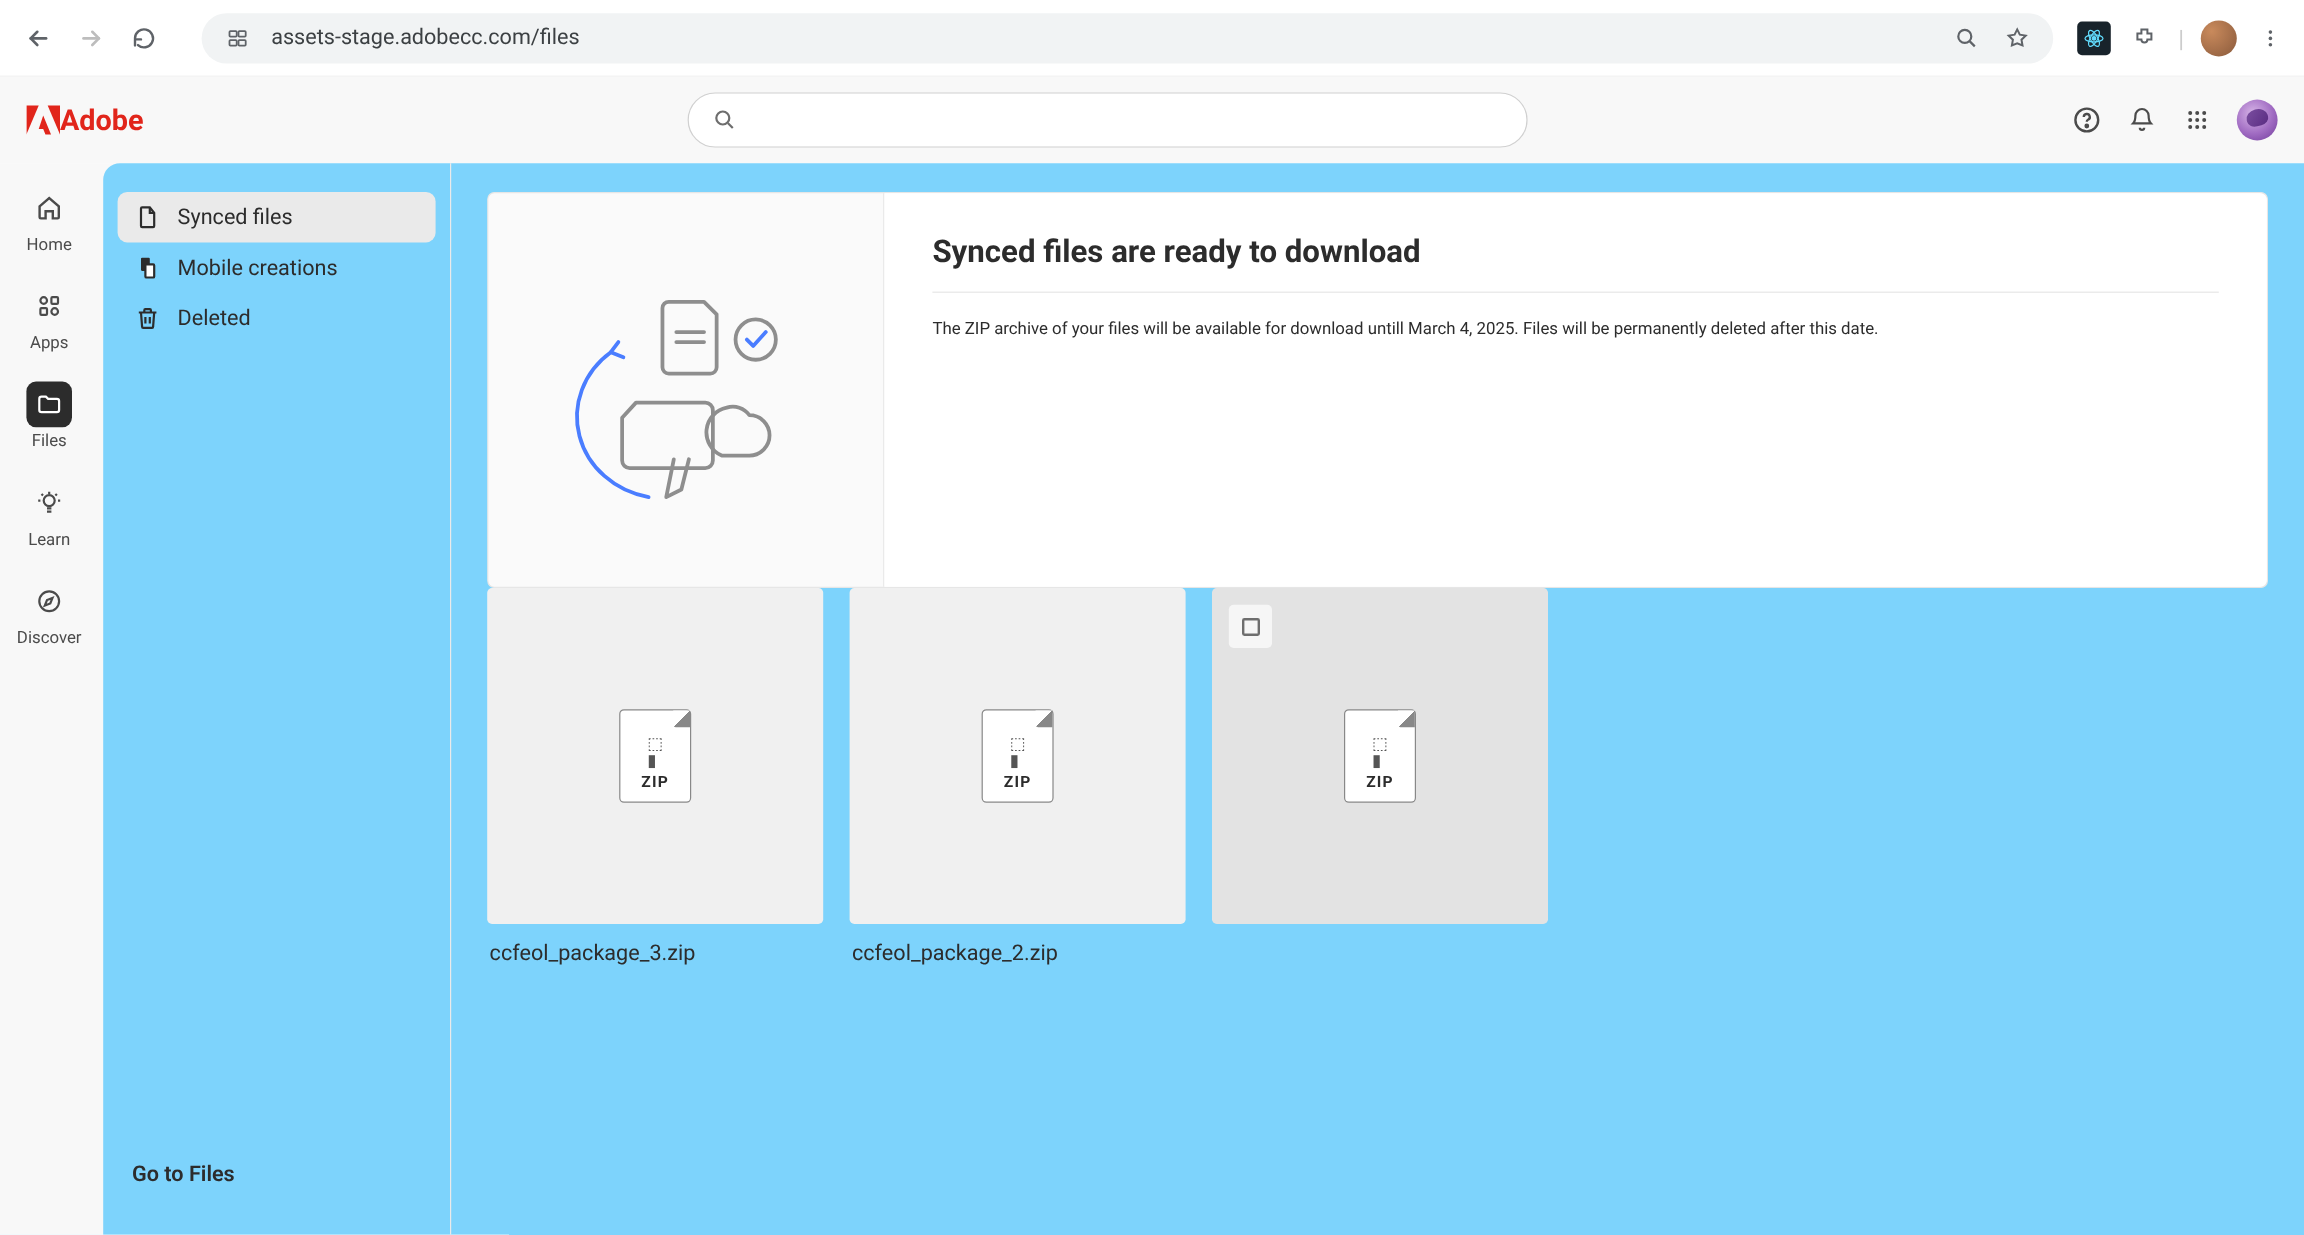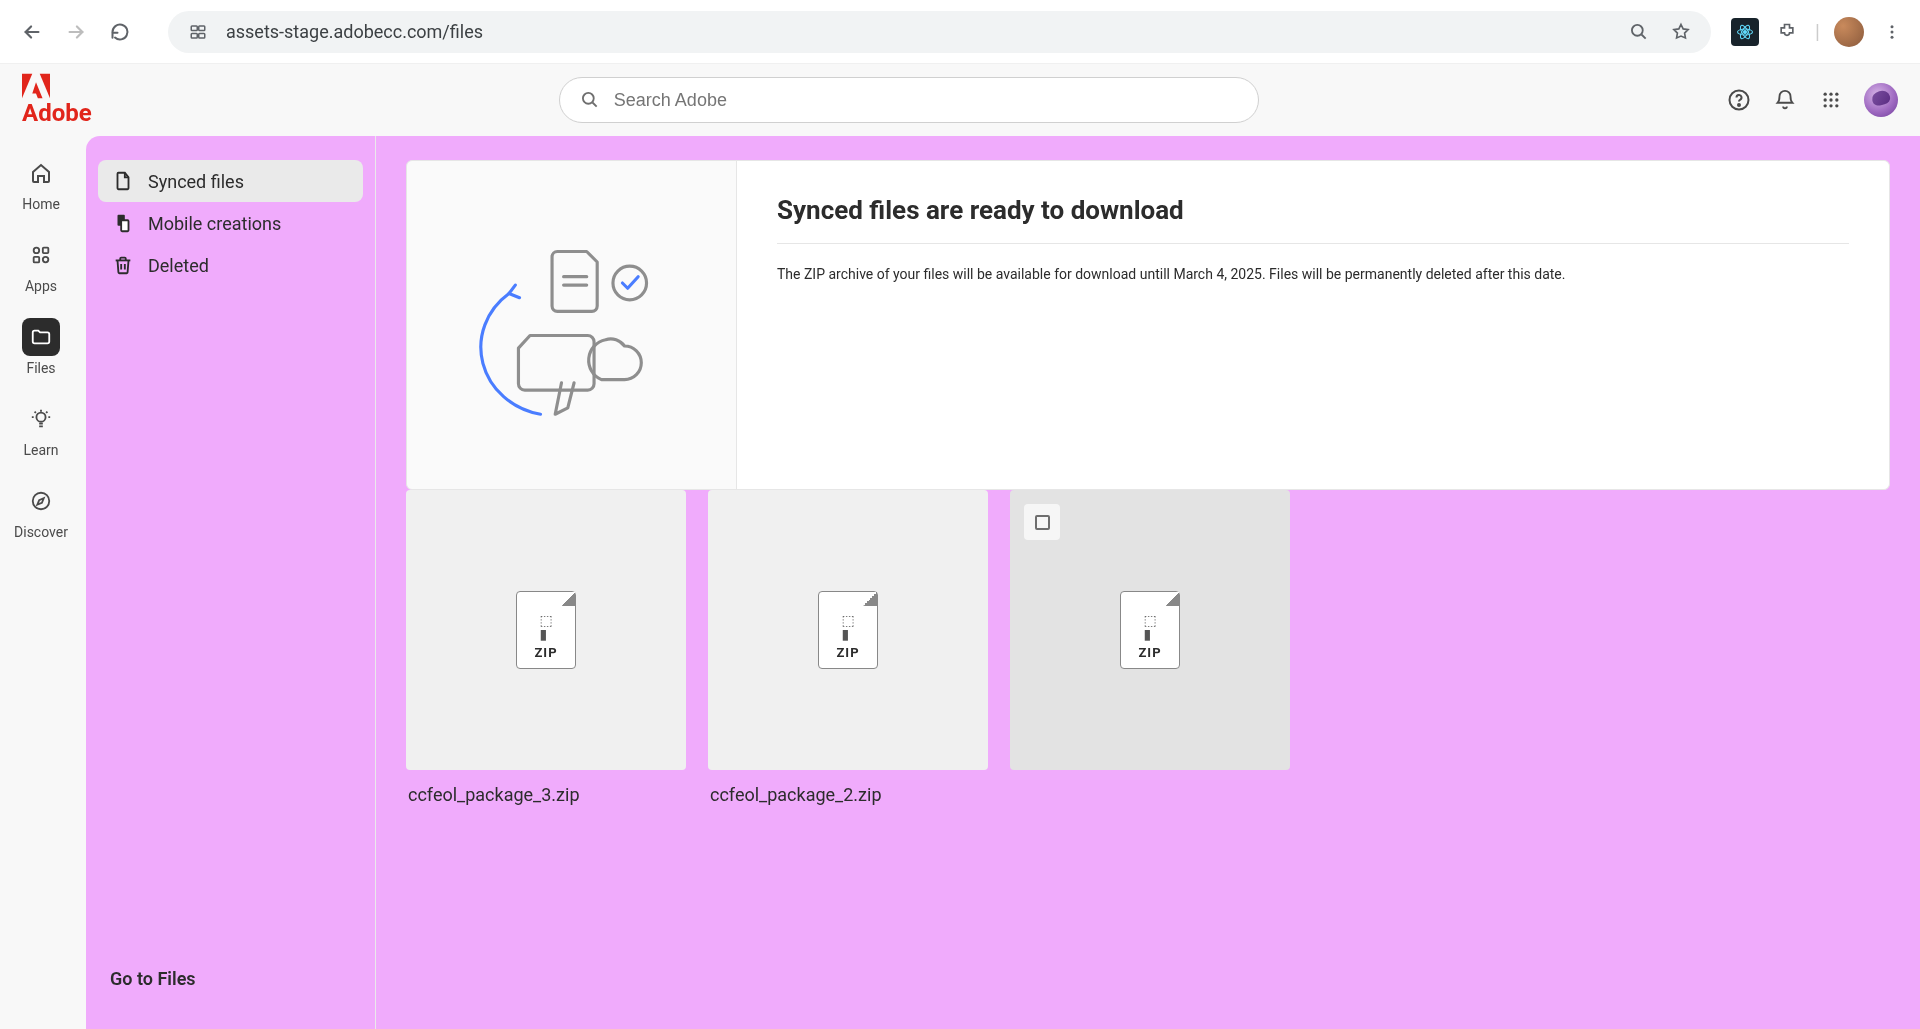--- a/index.html
+++ b/index.html
@@ -58,21 +58,21 @@
 
 
 .app-header {
   height: 72px;
   display: flex;
   align-items: center;
   padding: 0 22px;
   gap: 20px;
   background: #f8f8f8;
 }
-.logo-group { display: flex; align-items: flex-start; gap: 0; flex-direction: column; }
+.logo-group { display: flex; align-items: center; gap: 0; }
 .adobe-mark {
   width: 28px; height: 26px;
 }
 .logo-text { font-size: 24px; font-weight: 700; color: #e1251b; }
 .search-wrap {
   margin-left: auto; margin-right: auto;
 }
 .search-box {
   width: 700px;
   height: 46px;
@@ -122,21 +122,21 @@
   cursor:pointer;
 }
 .vnav-icon {
   width: 38px; height: 38px; border-radius: 8px;
   display:flex;align-items:center;justify-content:center;
 }
 .vnav-item.active .vnav-icon { background:#2c2c2c; color:#fff; }
 
 .content-panel {
   flex:1;
-  background:#f0abfc;
+  background:#7dd3fc;
   border-top-left-radius: 14px;
   display:flex;
   margin-left: 4px;
 }
 .side-list {
   width: 290px;
   border-right: 1px solid #eaeaea;
   padding: 24px 12px;
   display:flex; flex-direction:column;
   position:relative;
@@ -302,21 +302,20 @@
     <span class="logo-text">Adobe</span>
   </div>
   <div class="search-wrap">
     <div class="search-box">
       <span>
         <svg width="20" height="20" viewBox="0 0 24 24" fill="none" stroke="#6e6e6e" stroke-width="2.2">
             <circle cx="10" cy="10" r="6.5"></circle>
             <path d="M20 20l-5-5"></path>
           </svg>
       </span>
-      <input type="text" placeholder="Search Adobe" style="">
     </div>
   </div>
   <div class="header-right">
     <span class="hr-icon">
       <svg width="24" height="24" viewBox="0 0 24 24" fill="none" stroke="currentColor" stroke-width="2">
           <circle cx="12" cy="12" r="9.5"></circle>
           <path d="M9.5 9.5a2.5 2.5 0 1 1 3.5 2.3c-.9.4-1 1-1 1.7"></path>
           <circle cx="12" cy="17" r="1" fill="currentColor"></circle>
         </svg>
     </span>

